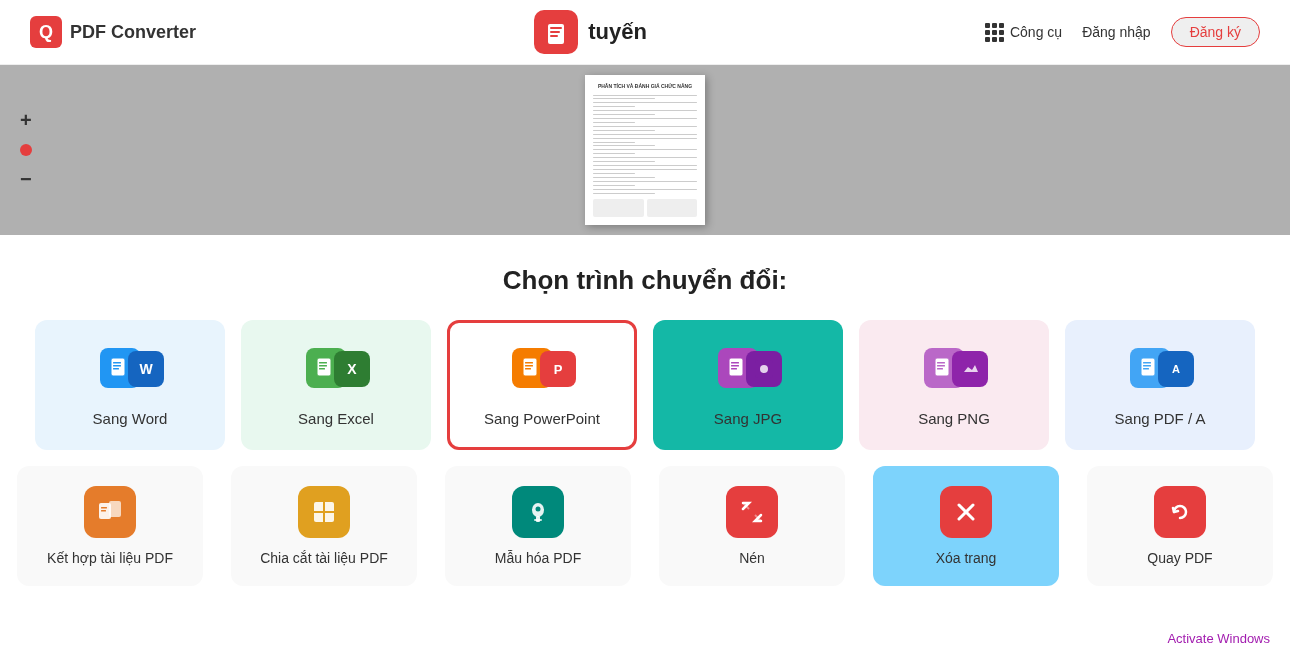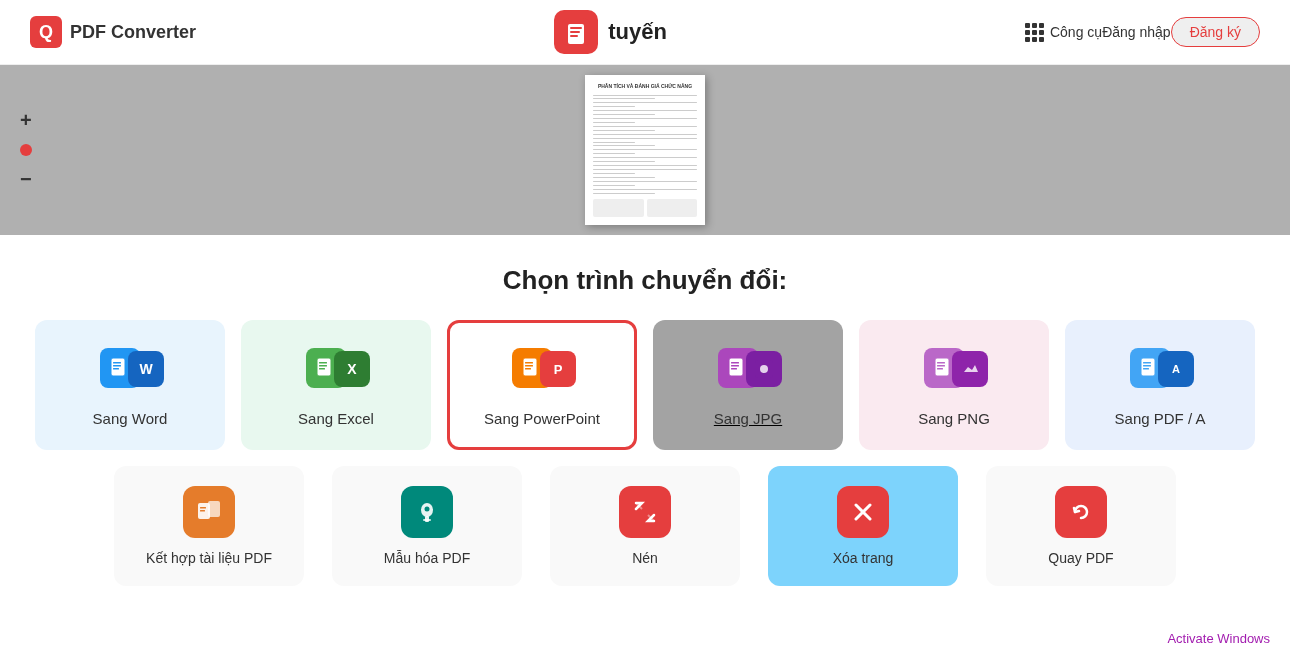--- a/index.html
+++ b/index.html
@@ -41,20 +41,21 @@
     .header-center-icon {
       width: 44px; height: 44px;
       background: #e53e3e;
       border-radius: 10px;
       display: flex; align-items: center; justify-content: center;
       color: white; font-size: 24px;
     }
     .header-nav {
       display: flex;
       align-items: center;
+      gap: 20px;
     }
     .header-nav .tools {
       display: flex; align-items: center; gap: 6px;
       font-size: 14px; color: #333; cursor: pointer;
     }
     .header-nav .login {
       font-size: 14px; color: #333; cursor: pointer;
     }
     .header-nav .register {
       font-size: 14px; color: #e53e3e;
@@ -146,21 +147,21 @@
       background: #f0f8ff;
       transition: border 0.2s;
     }
     .conversion-card.selected {
       border: 3px solid #e53e3e;
       background: #fff;
     }
     .conversion-card.light-blue { background: #e8f4fd; }
     .conversion-card.light-green { background: #e8f8ef; }
     .conversion-card.white-bg { background: #fff; }
-    .conversion-card.light-purple { background: #a3a3a3; text-decoration: underline; }
+    .conversion-card.light-purple { background: #14b8a6; }
     .conversion-card.light-pink { background: #faeaf0; }
     .conversion-card.light-blue2 { background: #e8f0fd; }
     .conversion-card-label {
       font-size: 15px;
       color: #333;
       font-weight: 500;
       text-align: right;
     }
 
     
@@ -431,20 +432,30 @@
         <svg width="28" height="28" viewBox="0 0 28 28" fill="none">
           <rect x="3" y="5" width="12" height="16" rx="2" fill="white" opacity="0.9"></rect>
           <rect x="13" y="3" width="12" height="16" rx="2" fill="white" opacity="0.7"></rect>
           <rect x="5" y="9" width="6" height="1.5" rx="0.5" fill="#e57c2b"></rect>
           <rect x="5" y="12" width="5" height="1.5" rx="0.5" fill="#e57c2b"></rect>
         </svg>
       </div>
       <span class="card2-label">Kết hợp tài liệu PDF</span>
     </div>
 
+    <div class="conversion-card-2">
+      <div class="icon-single" style="background:#e0a020;">
+        <svg width="28" height="28" viewBox="0 0 28 28" fill="none">
+          <rect x="4" y="4" width="20" height="20" rx="2" fill="white" opacity="0.9"></rect>
+          <line x1="14" y1="4" x2="14" y2="24" stroke="#e0a020" stroke-width="2"></line>
+          <line x1="4" y1="14" x2="24" y2="14" stroke="#e0a020" stroke-width="2"></line>
+        </svg>
+      </div>
+      <span class="card2-label">Chia cắt tài liệu PDF</span>
+    </div>
 
     <div class="conversion-card-2">
       <div class="icon-single" style="background:#00897b;">
         <svg width="28" height="28" viewBox="0 0 28 28" fill="none">
           <ellipse cx="14" cy="12" rx="6" ry="7" fill="white" opacity="0.9"></ellipse>
           <rect x="12" y="18" width="4" height="6" rx="1" fill="white" opacity="0.9"></rect>
           <circle cx="14" cy="11" r="2.5" fill="#00897b"></circle>
           <rect x="10" y="21" width="8" height="2" rx="1" fill="white" opacity="0.8"></rect>
         </svg>
       </div>

